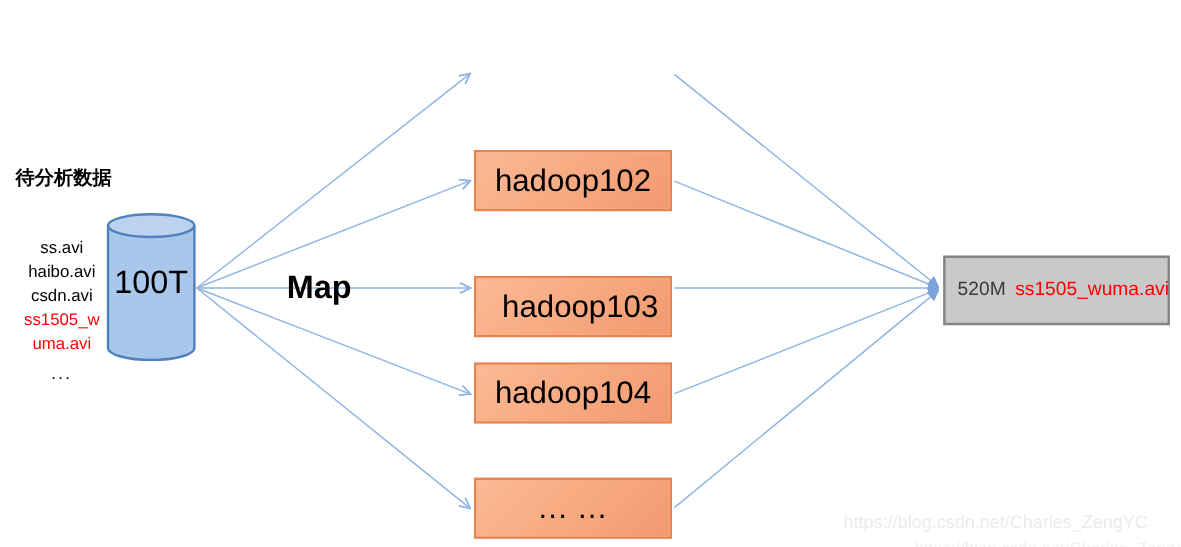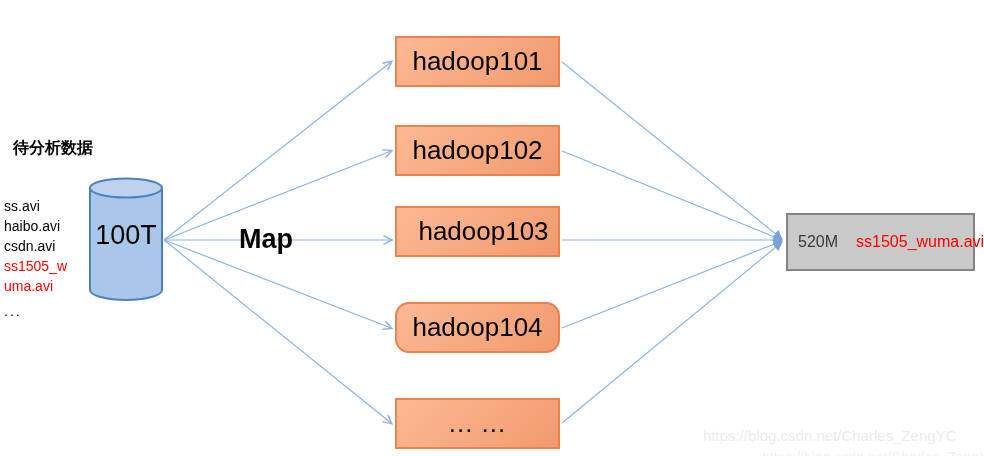--- a/index.html
+++ b/index.html
@@ -6,21 +6,21 @@
   .canvas{
     position:relative;width:984px;height:456px;background:#fff;overflow:hidden;
     font-family:"Liberation Sans","DejaVu Sans",sans-serif;
   }
   .arrow-layer{position:absolute;left:0;top:0;width:984px;height:456px;z-index:1;}
 
   .src-heading{
     position:absolute;left:13px;top:138px;font-size:16px;font-weight:bold;color:#000;z-index:2;
   }
   .file-list{
-    position:absolute;left:4px;top:196px;font-size:14px;line-height:20px;color:#000;z-index:2;
+    position:absolute;left:20px;top:196px;font-size:14px;line-height:20px;color:#000;z-index:2;text-align:center;
   }
   .file-line.red{color:#FF0000;}
   .file-line.ellipsis{margin-top:5px;letter-spacing:2px;}
 
   .cylinder{position:absolute;left:88px;top:177px;z-index:2;}
   .cylinder-label{
     position:absolute;left:89px;top:220px;width:74px;text-align:center;
     font-size:27px;color:#000;z-index:3;
   }
 
@@ -32,33 +32,33 @@
 
   .mapper-box{
     position:absolute;left:395px;width:165px;height:51px;box-sizing:border-box;
     border:2px solid #E8824E;
     background:linear-gradient(135deg,#FBB994 0%,#F7A87F 55%,#F29970 100%);
     display:flex;align-items:center;justify-content:center;
     font-size:26px;color:#000;z-index:2;
   }
   .mapper-box.m0{top:36px;}
   .mapper-box.m1{top:125px;}
-  .mapper-box.m2{top:206px;padding-left:12px;}
-  .mapper-box.m3{top:302px;border-radius:14px;}
+  .mapper-box.m2{top:230px;padding-left:12px;}
+  .mapper-box.m3{top:302px;}
   .mapper-box.m4{top:398px;letter-spacing:1px;}
 
   .result-heading{
     position:absolute;left:789px;top:175px;font-size:27px;color:#000;z-index:2;
   }
   .result-box{
     position:absolute;left:786px;top:213px;width:189px;height:58px;box-sizing:border-box;
     background:#C9C9C9;border:2px solid #848484;
     display:flex;align-items:center;padding-left:10px;z-index:2;
   }
-  .result-size{font-size:16px;color:#3A3A3A;margin-right:18px;}
+  .result-size{font-size:16px;color:#3A3A3A;margin-right:8px;}
   .result-file{font-size:16px;color:#FF0000;}
 
   .watermark{
     position:absolute;color:#EBEBEB;z-index:0;white-space:nowrap;
   }
   .watermark.line1{left:703px;top:427px;font-size:15px;}
   .watermark.line2{left:762px;top:449px;font-size:14px;color:#F0F0F0;}
 </style>
 </head>
 <body>
@@ -104,21 +104,20 @@
   </div>
 
   <svg class="cylinder" width="76" height="124" viewBox="0 0 76 124" xmlns="http://www.w3.org/2000/svg">
     <path d="M2,11 L2,113 A36,10 0 0 0 74,113 L74,11" fill="#A9C7EA" stroke="#4F81BD" stroke-width="2"></path>
     <ellipse cx="38" cy="11" rx="36" ry="9.5" fill="#BCD2EF" stroke="#4F81BD" stroke-width="2"></ellipse>
   </svg>
   <div class="cylinder-label">100T</div>
 
   <div class="flow-label map">Map</div>
 
-  <div class="mapper-box m0">hadoop101</div>
   <div class="mapper-box m1">hadoop102</div>
   <div class="mapper-box m2">hadoop103</div>
   <div class="mapper-box m3">hadoop104</div>
   <div class="mapper-box m4">... ...</div>
 
   <div class="result-box">
     <span class="result-size">520M</span>
     <span class="result-file">ss1505_wuma.avi</span>
   </div>
 

